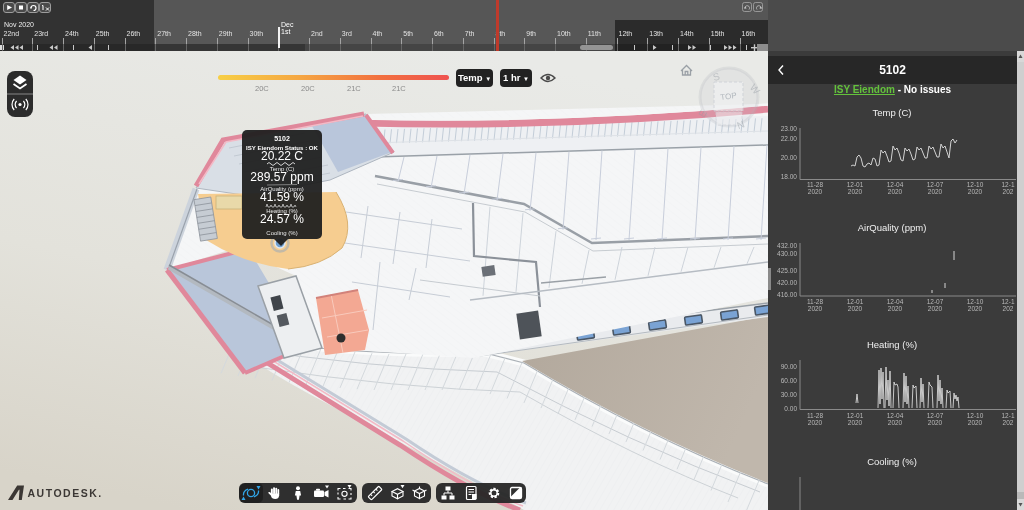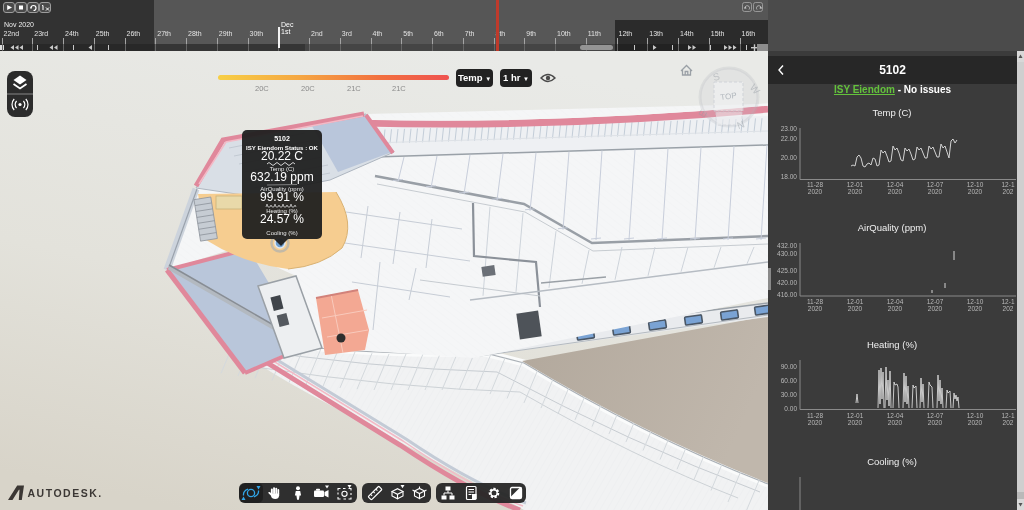--- a/index.html
+++ b/index.html
@@ -624,26 +624,26 @@
   <div id="tooltip" class="abs">
     <div class="arrow"></div>
     <div style="height:4px"></div>
     <div class="tt-b">5102</div>
     <div class="tt-bs">ISY Eiendom Status : OK</div>
     <div class="tt-v">20.22 C</div>
     <svg width="30" height="5" viewBox="0 0 30 5" style="display:block;margin:0 auto">
         <path d="M0 3 q2 -3 4 0 t4 0 t4 0 t4 0 t4 0 t4 0 t4 0" fill="none" stroke="#fff" stroke-width="0.8"></path>
       </svg>
     <div class="tt-s">Temp (C)</div>
-    <div class="tt-v">632.19 ppm</div>
+    <div class="tt-v">289.57 ppm</div>
     <svg width="30" height="4" viewBox="0 0 30 4" style="display:block;margin:0 auto">
         <path d="M0 3 L30 2.5" fill="none" stroke="#bbb" stroke-width="0.6"></path>
       </svg>
     <div class="tt-s">AirQuality (ppm)</div>
-    <div class="tt-v">99.91 %</div>
+    <div class="tt-v">41.59 %</div>
     <svg width="34" height="6" viewBox="0 0 34 6" style="display:block;margin:0 auto">
         <path d="M1 5 l1 -3 1 3 2 0 1 -2 1 2 2 0 1 -3 1 3 2 0 1 -2 1 2 2 0 1 -3 1 3 2 0 1 -2 1 2 2 0 1 -3 1 3 2 0 1 -2 1 2" fill="none" stroke="#ddd" stroke-width="0.7"></path>
       </svg>
     <div class="tt-s">Heating (%)</div>
     <div class="tt-v">24.57 %</div>
     <div style="height:6px"></div>
     <div class="tt-s">Cooling (%)</div>
   </div>
 
   <div class="tgroup abs" id="tg1" style="left:239px;width:118px"></div>

